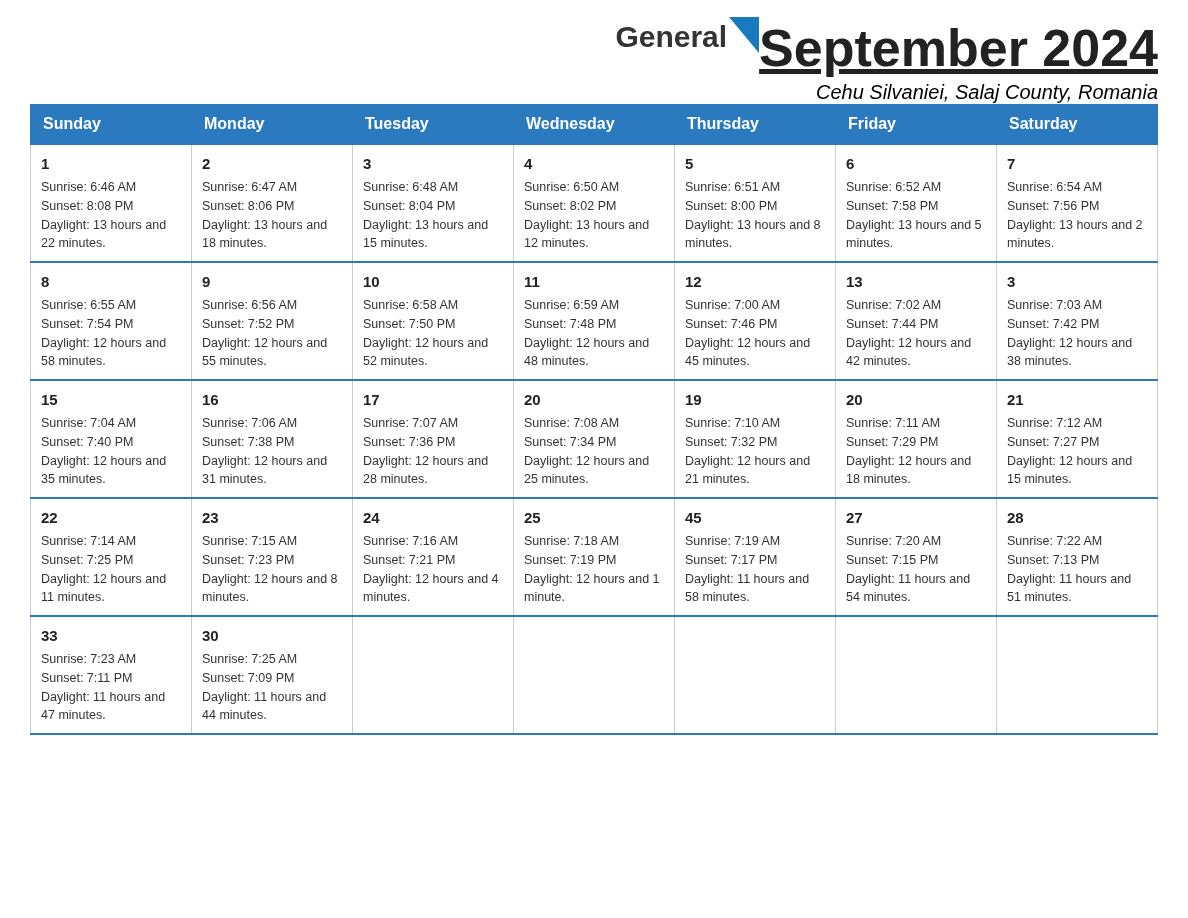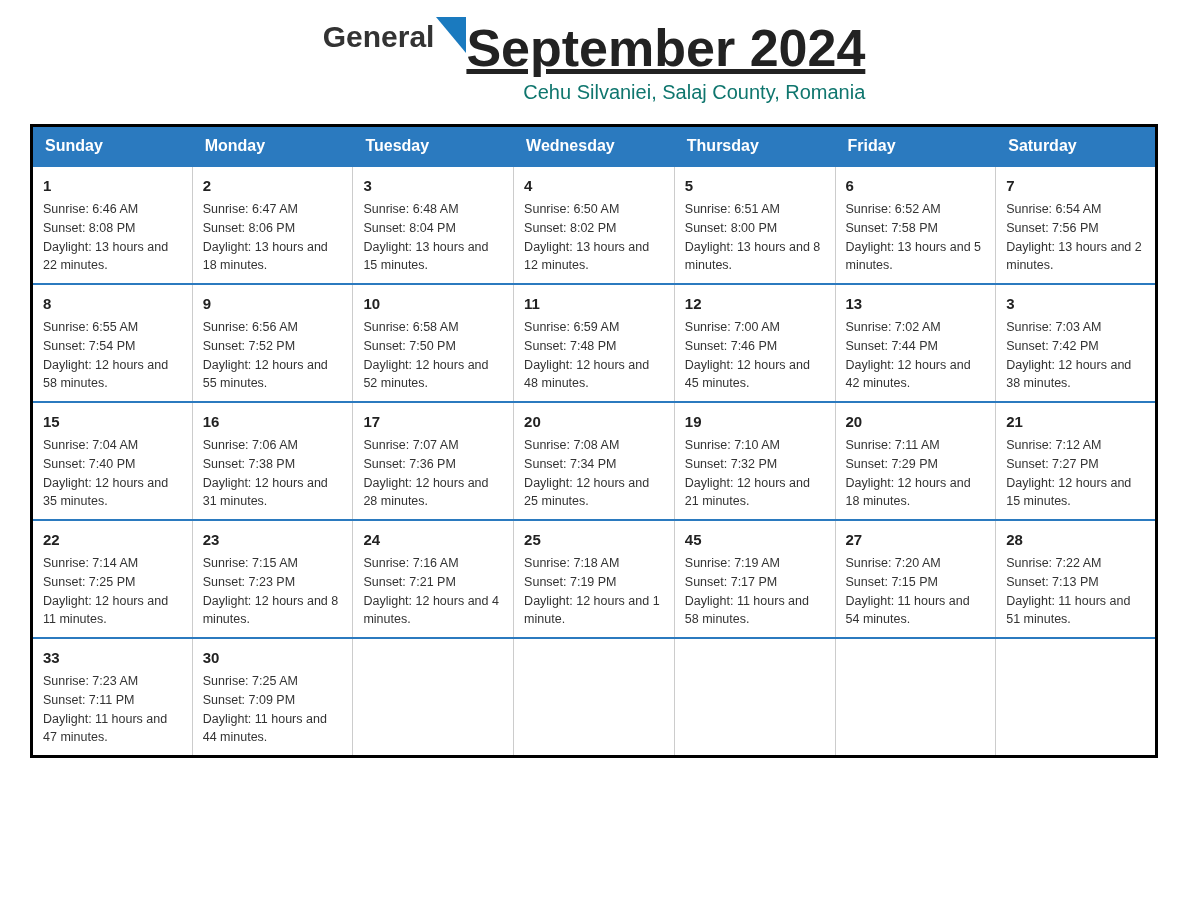--- a/index.html
+++ b/index.html
@@ -5,43 +5,43 @@
     * { box-sizing: border-box; margin: 0; padding: 0; }
     body {
       font-family: Arial, sans-serif;
       background: #ffffff;
       padding: 20px 30px;
       width: 1188px;
       min-height: 918px;
     }
     .header-area {
       display: flex;
-      justify-content: center;
+      justify-content: flex-end;
       align-items: flex-start;
-      margin-bottom: 20px;
     }
     .title-area {
       text-align: right;
     }
     .month-title {
       font-size: 52px;
       font-weight: bold;
       color: #222;
       line-height: 1.1;
       text-decoration: underline;
     }
     .location-title {
       font-size: 20px;
-      color: #0f766e;
+      color: #000000;
       margin-top: 4px;
+      font-style: italic;
     }
     .calendar-table {
       width: 100%;
       border-collapse: collapse;
-      border: 3px solid #000000;
+      border: 1px solid #000000;
     }
     .calendar-table th {
       background-color: #2b7abf;
       color: #ffffff;
       font-size: 16px;
       font-weight: bold;
       padding: 10px 12px;
       text-align: left;
       border: 1px solid #2b7abf;
     }

